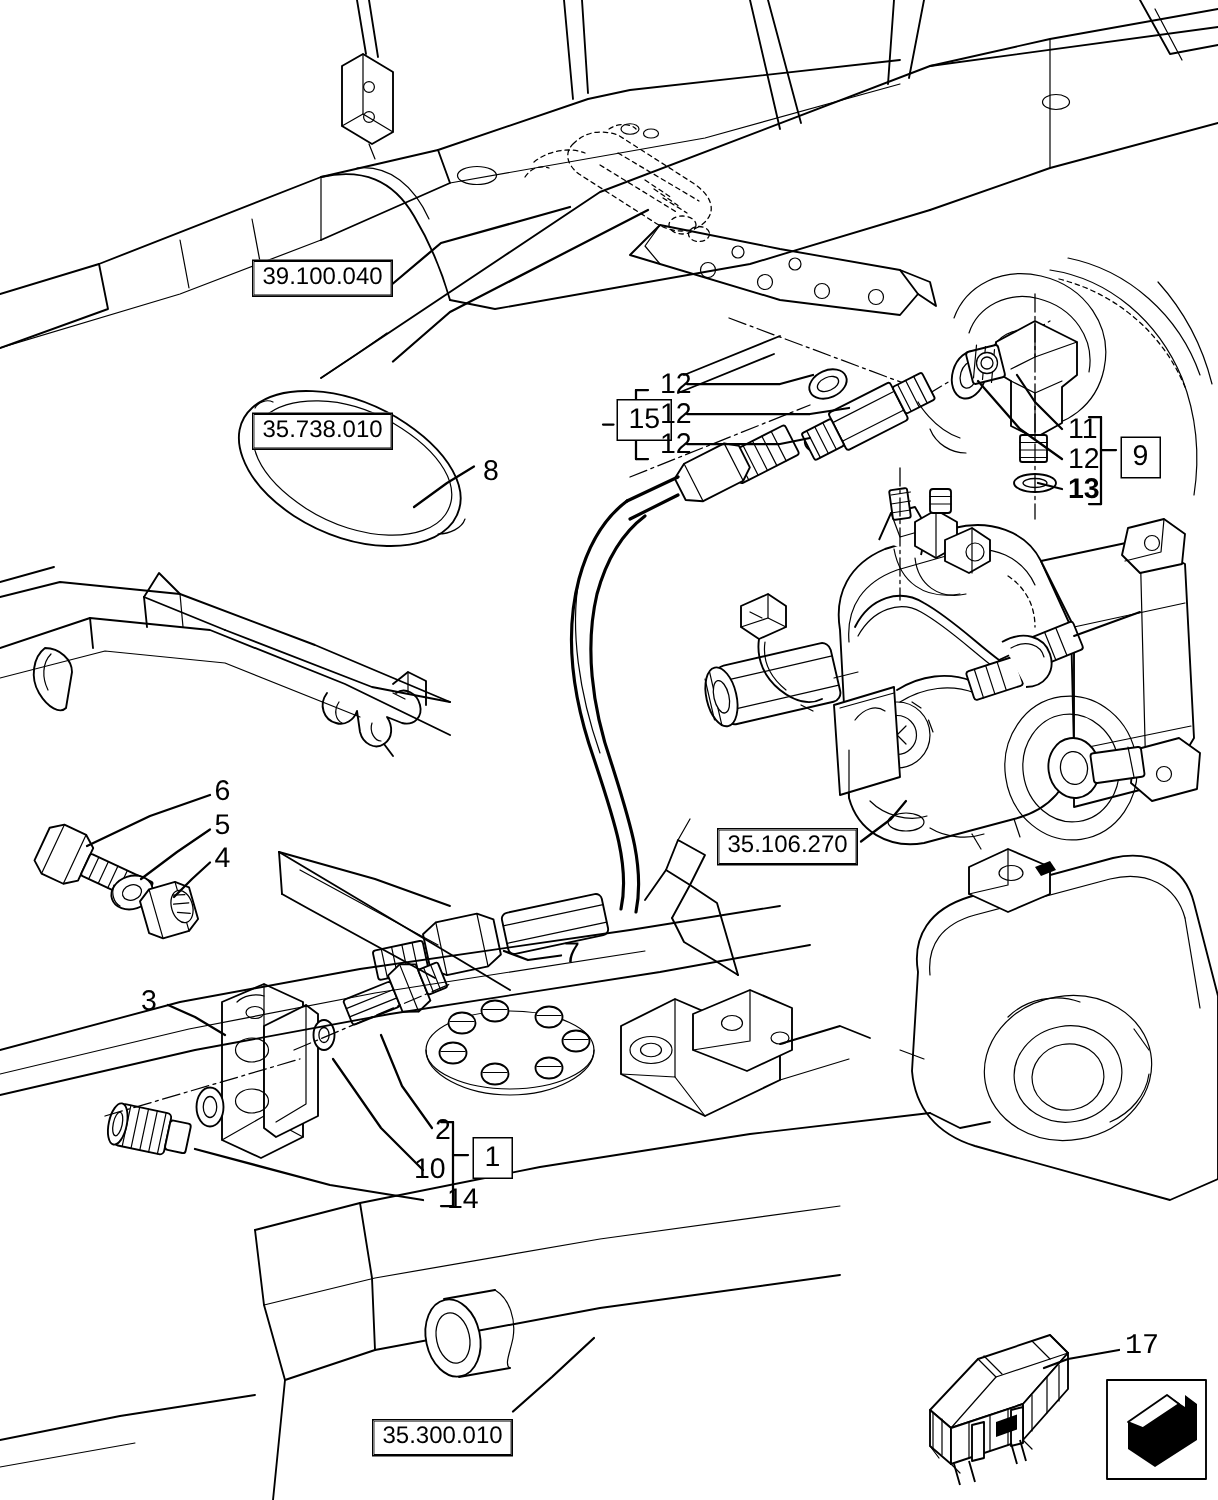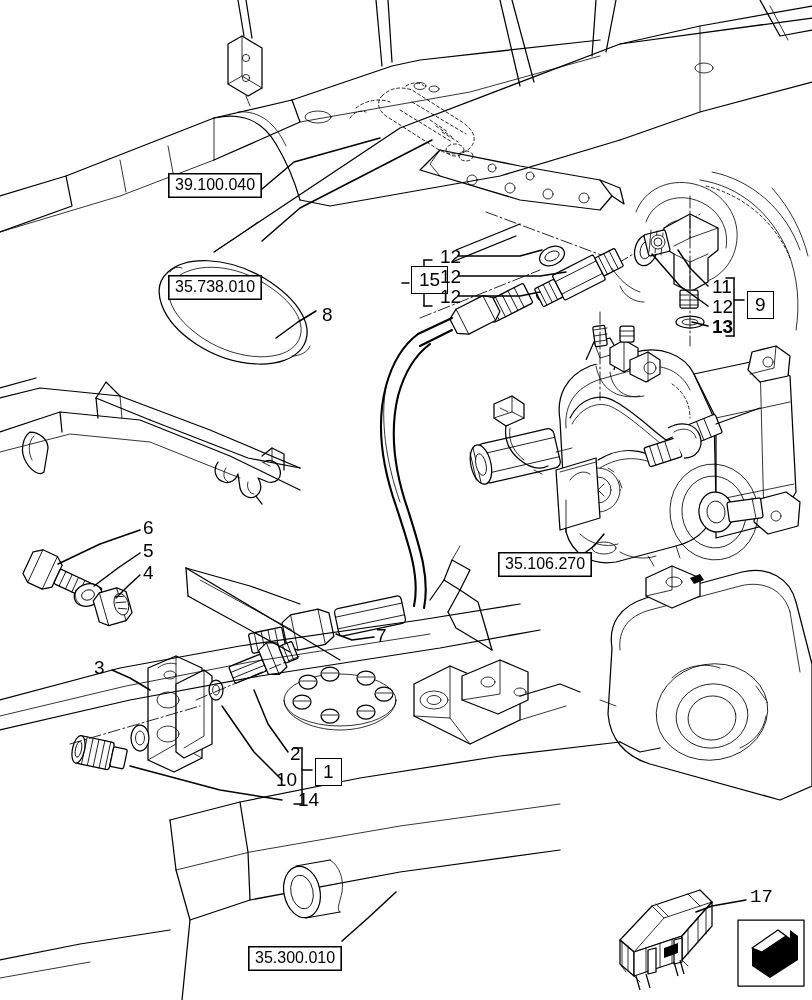--- a/index.html
+++ b/index.html
@@ -600,21 +600,21 @@
         <path class="lnL" d="M746 900 L712 906 L696 912"></path>
       </g>
 
     </g>
   </svg>
 
   <div class="ref-box" style="left:168px; top:173px;">39.100.040</div>
 
   <div class="ref-box" style="left:168px; top:231px;margin-top:44px;">35.738.010</div>
 
-  <div class="ref-box" style="left:498px; top:552px;">35.106.270</div>
+  <div class="ref-box" style="left:478px; top:552px;">35.106.270</div>
 
   <div class="ref-box" style="left:248px; top:930px;margin-top:16px;">35.300.010</div>
 
   <div class="group-box" style="left:411px; top:266px;">15</div>
 
   <div class="group-box" style="left:747px; top:291px;">9</div>
 
   <div class="group-box" style="left:315px; top:758px;">1</div>
 
   <div class="callout-num" style="left:322px; top:305px;">8</div>

